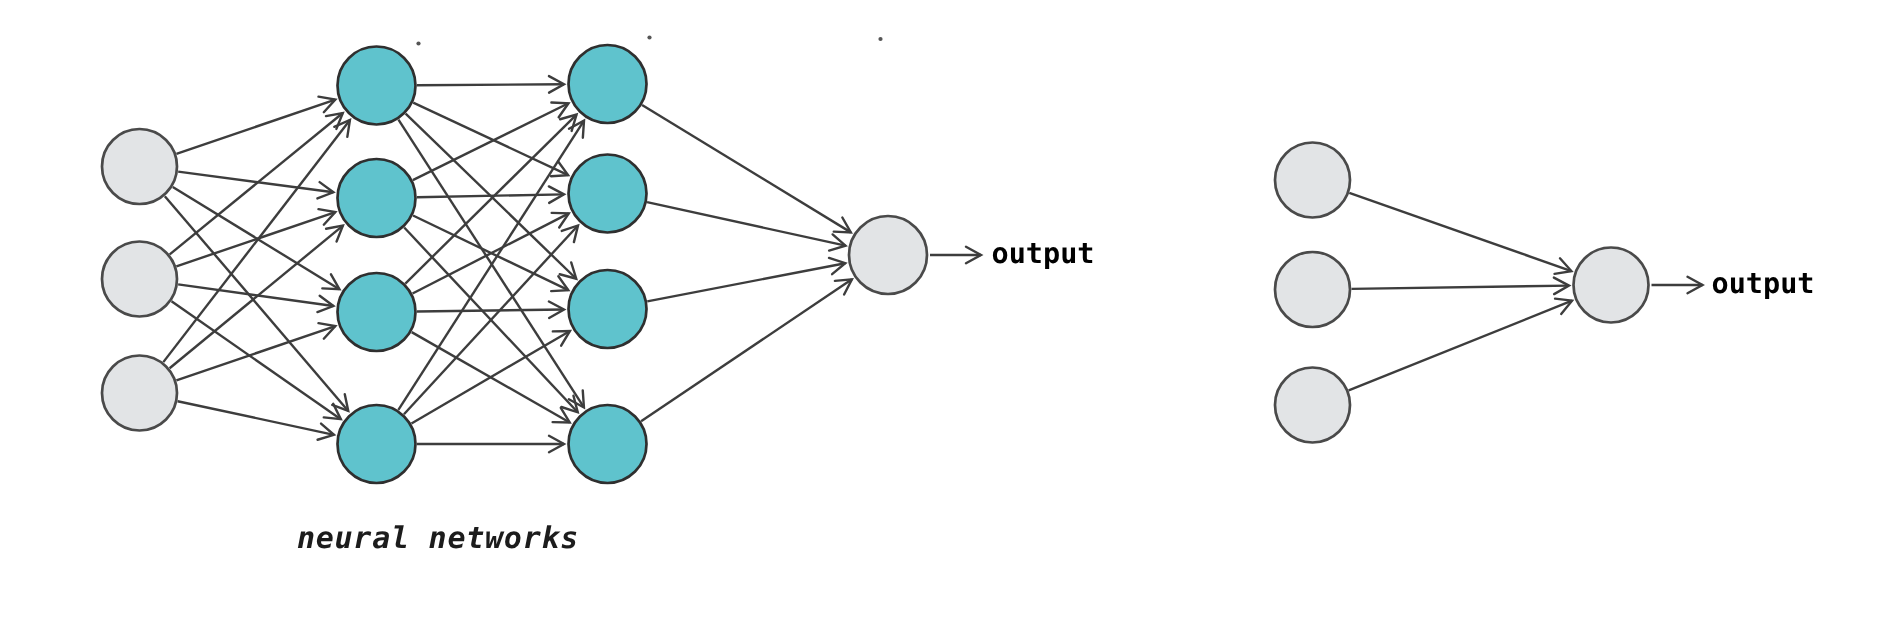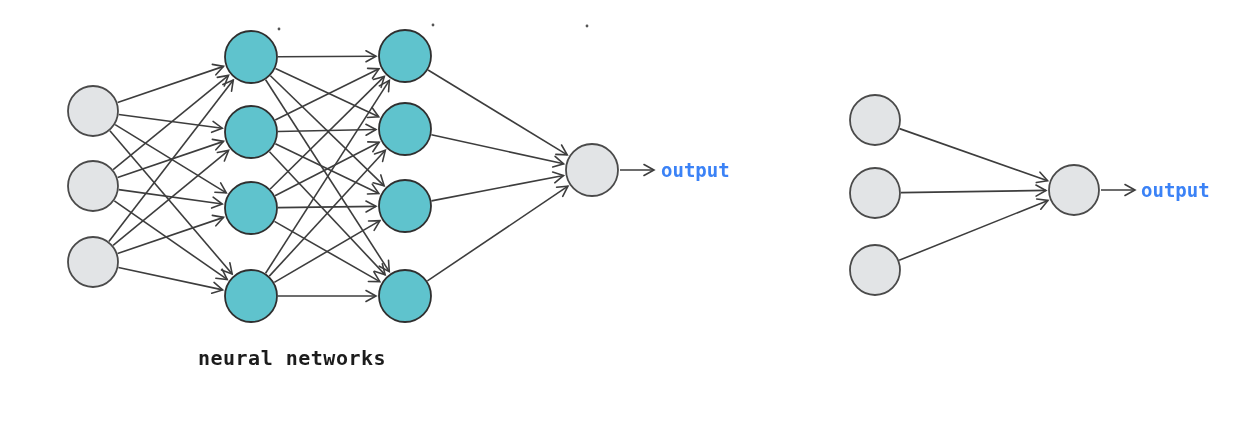--- a/index.html
+++ b/index.html
@@ -24,28 +24,29 @@
   }
   .caption {
     position: absolute;
     transform: translate(-50%, -50%);
     font-family: "DejaVu Sans Mono", "Liberation Mono", monospace;
     font-size: 20px;
     font-weight: bold;
     letter-spacing: 0.5px;
     color: #1c1c1c;
     white-space: nowrap;
+    font-style: italic;
   }
   .output-label {
     position: absolute;
     transform: translate(0, -52%);
     font-family: "DejaVu Sans Mono", "Liberation Mono", monospace;
     font-size: 19px;
     font-weight: bold;
-    color: #3b82f6;
+    color: #000000;
     white-space: nowrap;
   }
 </style>
 </head>
 <body>
 
 <div id="stage">
   <svg id="diagram-svg" viewBox="0 0 1252 422" xmlns="http://www.w3.org/2000/svg">
       <defs>
         <marker id="arrow" viewBox="0 0 14 14" refX="12" refY="7" markerWidth="14" markerHeight="14" orient="auto" markerUnits="userSpaceOnUse">

